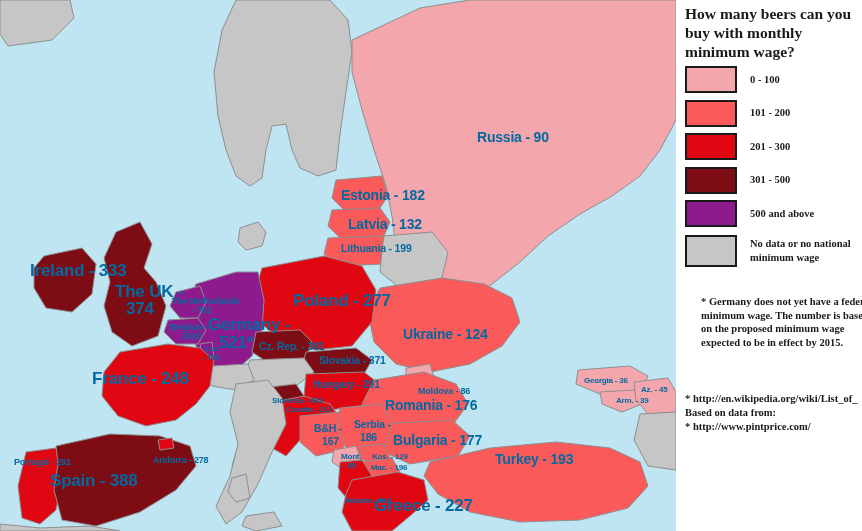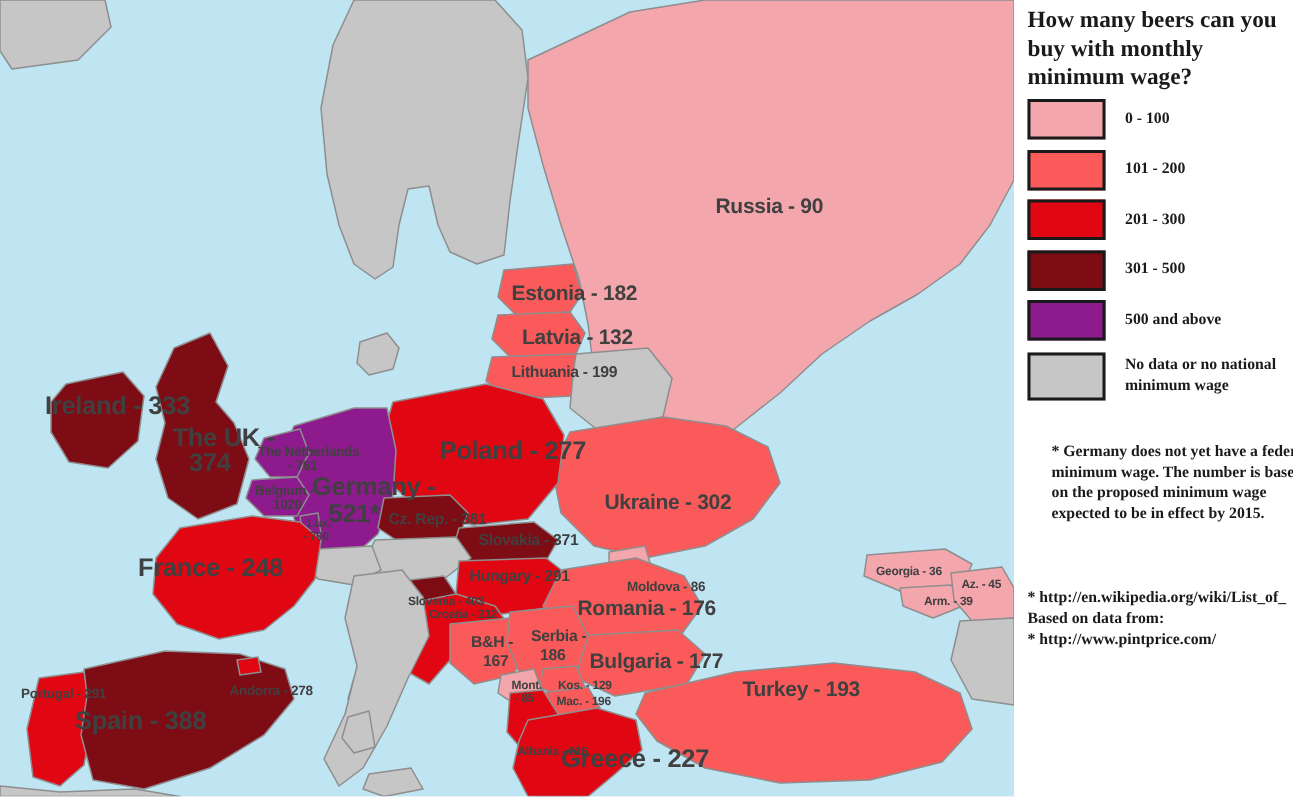--- a/index.html
+++ b/index.html
@@ -4,21 +4,21 @@
 <style>
   html,body{margin:0;padding:0;background:#ffffff;}
   body{width:862px;height:531px;overflow:hidden;font-family:"Liberation Sans",sans-serif;}
   #root{position:relative;width:862px;height:531px;background:#ffffff;}
 
   
   #map{position:absolute;left:0;top:0;width:676px;height:531px;background:#bfe4f2;overflow:hidden;}
   #mapsvg{position:absolute;left:0;top:0;width:676px;height:531px;}
 
   
-  .lab{position:absolute;color:#404040;font-family:"Liberation Sans",sans-serif;
+  .lab{position:absolute;color:#0369a1;font-family:"Liberation Sans",sans-serif;
        font-weight:bold;white-space:nowrap;line-height:1.05;letter-spacing:-0.2px;}
   .lab.l18{font-size:17px;}
   .lab.l15{font-size:14px;}
   .lab.l11{font-size:10.5px;}
   .lab.l9{font-size:9px;}
   .lab.l8{font-size:8px;}
 
   
   #side{position:absolute;left:676px;top:0;width:186px;height:531px;background:#ffffff;}
   #title{position:absolute;left:9px;top:5px;width:176px;
@@ -156,21 +156,21 @@
     <div class="lab l18" style="left:50px;top:472px;">Spain - 388</div>
     <div class="lab l9" style="left:153px;top:456px;">Andorra - 278</div>
     <div class="lab l15" style="left:341px;top:188px;">Estonia - 182</div>
     <div class="lab l15" style="left:348px;top:217px;">Latvia - 132</div>
     <div class="lab l11" style="left:341px;top:243px;">Lithuania - 199</div>
     <div class="lab l15" style="left:477px;top:130px;">Russia - 90</div>
     <div class="lab l18" style="left:293px;top:292px;">Poland - 277</div>
     <div class="lab l11" style="left:259px;top:341px;">Cz. Rep. - 381</div>
     <div class="lab l11" style="left:319px;top:355px;">Slovakia - 371</div>
     <div class="lab l11" style="left:313px;top:379px;">Hungary - 291</div>
-    <div class="lab l15" style="left:403px;top:327px;">Ukraine - 302</div>
+    <div class="lab l15" style="left:403px;top:327px;">Ukraine - 124</div>
     <div class="lab l9" style="left:418px;top:387px;">Moldova - 86</div>
     <div class="lab l15" style="left:385px;top:398px;">Romania - 176</div>
     <div class="lab l8" style="left:272px;top:397px;">Slovenia - 403</div>
     <div class="lab l8" style="left:286px;top:406px;">Croatia - 212</div>
     <div class="lab l11" style="left:314px;top:423px;">B&amp;H -</div>
     <div class="lab l11" style="left:322px;top:436px;">167</div>
     <div class="lab l11" style="left:354px;top:419px;">Serbia -</div>
     <div class="lab l11" style="left:360px;top:432px;">186</div>
     <div class="lab l8" style="left:341px;top:453px;">Mont.</div>
     <div class="lab l8" style="left:343px;top:462px;">- 85</div>

